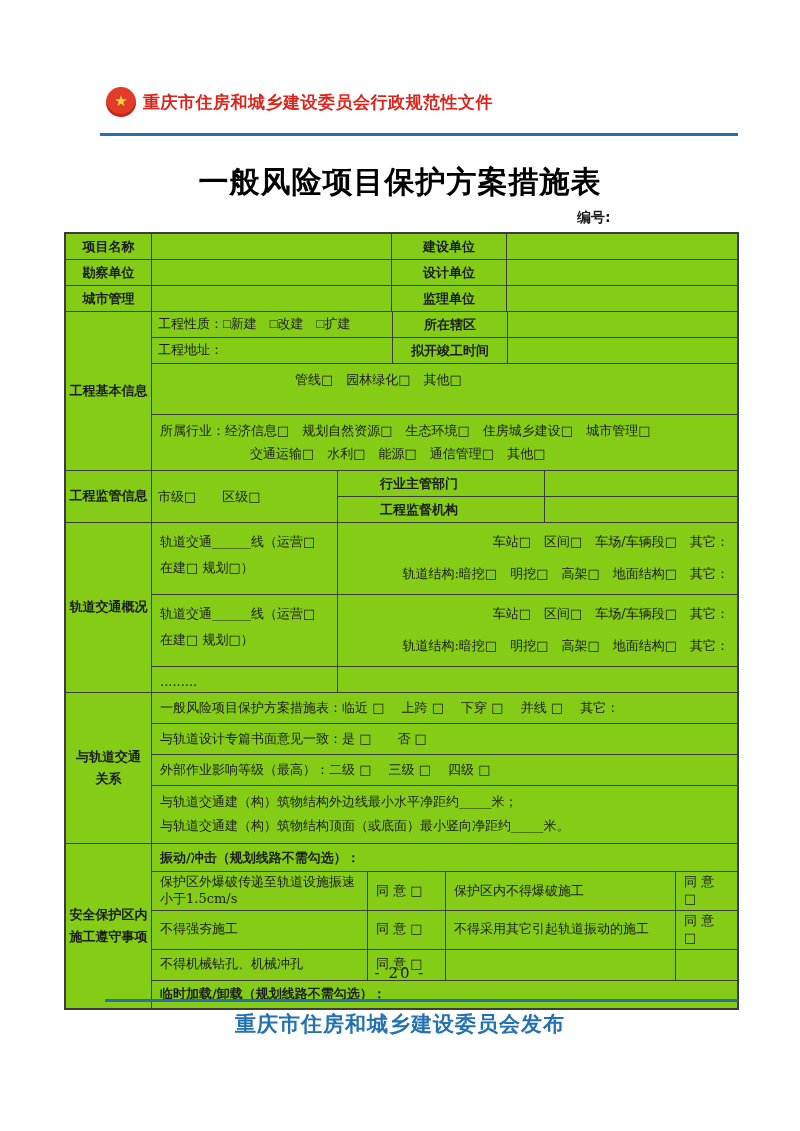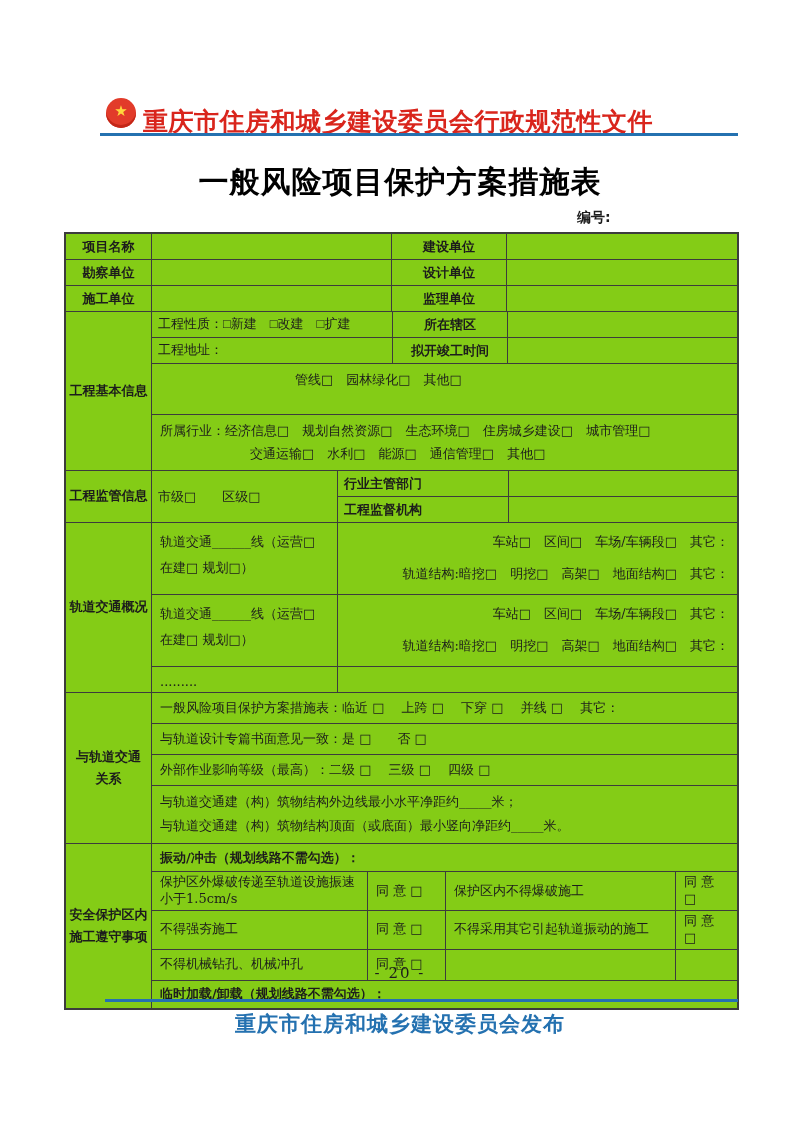--- a/index.html
+++ b/index.html
@@ -12,21 +12,21 @@
   .page{position:relative;width:800px;height:1131px;background:#ffffff;overflow:hidden;
         font-family:"DejaVu Serif","Liberation Serif",serif;color:var(--ink);}
 
   
   .banner{position:absolute;left:106px;top:87px;display:flex;align-items:center;gap:7px;}
   .emblem{width:30px;height:30px;border-radius:50%;background:#e23b2a;
           display:flex;align-items:center;justify-content:center;flex-shrink:0;
           box-shadow:inset 0 -3px 0 #c32718;}
   .emblem .star{color:#ffd83d;font-size:15px;line-height:1;transform:translateY(-1px);}
   .banner-title{color:var(--red);font-family:"DejaVu Sans","Liberation Sans",sans-serif;
-                font-weight:bold;font-size:25px;letter-spacing:0.5px;white-space:nowrap;margin-top:18px;}
+                font-weight:bold;font-size:17px;letter-spacing:0.5px;white-space:nowrap;}
   .rule-top{position:absolute;left:100px;top:133px;width:638px;height:3px;background:var(--blue);}
 
   
   .doc-title{position:absolute;left:0;top:162px;width:100%;text-align:center;
              font-weight:bold;font-size:30px;letter-spacing:1px;color:#000000;}
   .number{position:absolute;left:577px;top:209px;font-family:"DejaVu Sans","Liberation Sans",sans-serif;
           font-weight:bold;font-size:14px;}
 
   
   .tbl{position:absolute;left:64px;top:232px;width:675px;border:2px solid var(--bc);
@@ -57,21 +57,21 @@
   .bi-val{flex:1;}
   .two-line{display:block;padding:4px 8px;line-height:1.8;box-sizing:border-box;}
   .ind-cat{padding-left:135px;}
   .ind-ind{padding-left:90px;}
   .mh51{min-height:51px;} .mh49{min-height:49px;}
 
   .sup-left{width:185px;flex-shrink:0;}
   .sup-right{flex:1;display:flex;flex-direction:column;border-left:1px solid var(--bc);min-width:0;}
   .sup-right > * + *{border-top:1px solid var(--bc);}
   .sup-lab{width:170px;flex-shrink:0;font-family:Liberation Sans, sans-serif;
-           font-weight:bold;justify-content:flex-start;}
+           font-weight:bold;justify-content:flex-start;margin-left:36px;}
   .sup-val{flex:1;border-left:1px solid var(--bc);}
 
   .rail-left{width:185px;flex-shrink:0;display:block;padding:6px 8px;line-height:2.0;box-sizing:border-box;}
   .rail-right{flex:1;border-left:1px solid var(--bc);display:flex;flex-direction:column;
               justify-content:space-around;padding:3px 8px;line-height:1.9;box-sizing:border-box;min-width:0;text-align:right;}
   .mh71{min-height:71px;}
   .ell-left{width:185px;flex-shrink:0;display:flex;align-items:flex-end;padding:1px 8px;box-sizing:border-box;}
   .ell-right{flex:1;border-left:1px solid var(--bc);}
   .mh25{min-height:25px;}
 
@@ -119,21 +119,21 @@
       <div class="c lab w-l2">建设单位</div>
       <div class="c w-v2"></div>
     </div>
     <div class="trow h25">
       <div class="c lab w-l1">勘察单位</div>
       <div class="c w-v1"></div>
       <div class="c lab w-l2">设计单位</div>
       <div class="c w-v2"></div>
     </div>
     <div class="trow h25">
-      <div class="c lab w-l1">施工单位</div>
+      <div class="c lab w-l1">城市管理</div>
       <div class="c w-v1"></div>
       <div class="c lab w-l2">监理单位</div>
       <div class="c w-v2"></div>
     </div>
 
     <div class="sec">
       <div class="sec-h">工程基本信息</div>
       <div class="sec-b">
         <div class="srow h25">
           <div class="c bi-text">工程性质：□新建　□改建　□扩建</div>

